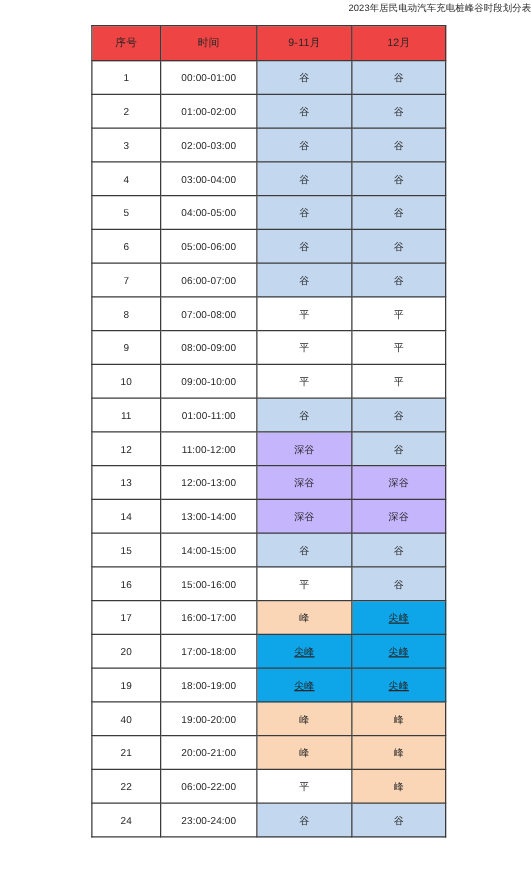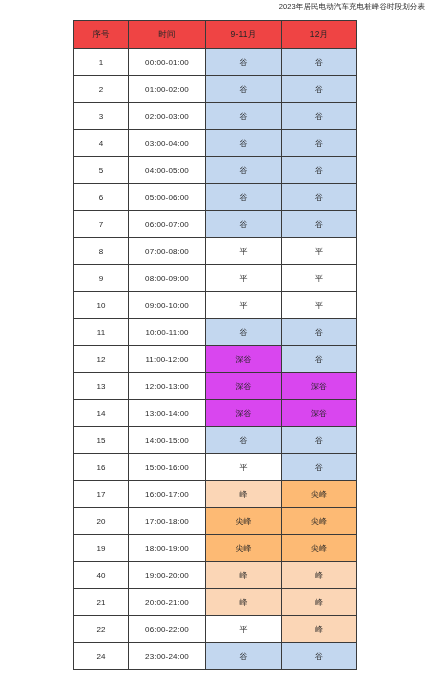--- a/index.html
+++ b/index.html
@@ -71,24 +71,24 @@
     letter-spacing: 0.1px;
     white-space: nowrap;
   }
 
   td.cell-index { font-size: 8px; }
   td.cell-time  { font-size: 8px; letter-spacing: 0.2px; }
   td.cell-period { font-size: 8px; }
 
   
   .st-gu       { background: #c3d7ef; }
-  .st-shengu   { background: #d946ef; }
+  .st-shengu   { background: #c4b5fd; }
   .st-ping     { background: #ffffff; }
   .st-feng     { background: #fbd6b6; }
-  .st-jianfeng { background: #fdba74; }
+  .st-jianfeng { background: #0ea5e9; text-decoration: underline; }
 </style>
 </head>
 <body>
 
 <div id="doc-title">2023年居民电动汽车充电桩峰谷时段划分表</div>
 
 <div id="schedule-table-wrap">
   <table class="schedule">
     <colgroup>
       <col class="c-index">
@@ -160,21 +160,21 @@
           <td class="cell-period st-ping">平</td>
         </tr>
         <tr>
           <td class="cell-index">10</td>
           <td class="cell-time">09:00-10:00</td>
           <td class="cell-period st-ping">平</td>
           <td class="cell-period st-ping">平</td>
         </tr>
         <tr>
           <td class="cell-index">11</td>
-          <td class="cell-time">10:00-11:00</td>
+          <td class="cell-time">01:00-11:00</td>
           <td class="cell-period st-gu">谷</td>
           <td class="cell-period st-gu">谷</td>
         </tr>
         <tr>
           <td class="cell-index">12</td>
           <td class="cell-time">11:00-12:00</td>
           <td class="cell-period st-shengu">深谷</td>
           <td class="cell-period st-gu">谷</td>
         </tr>
         <tr>

